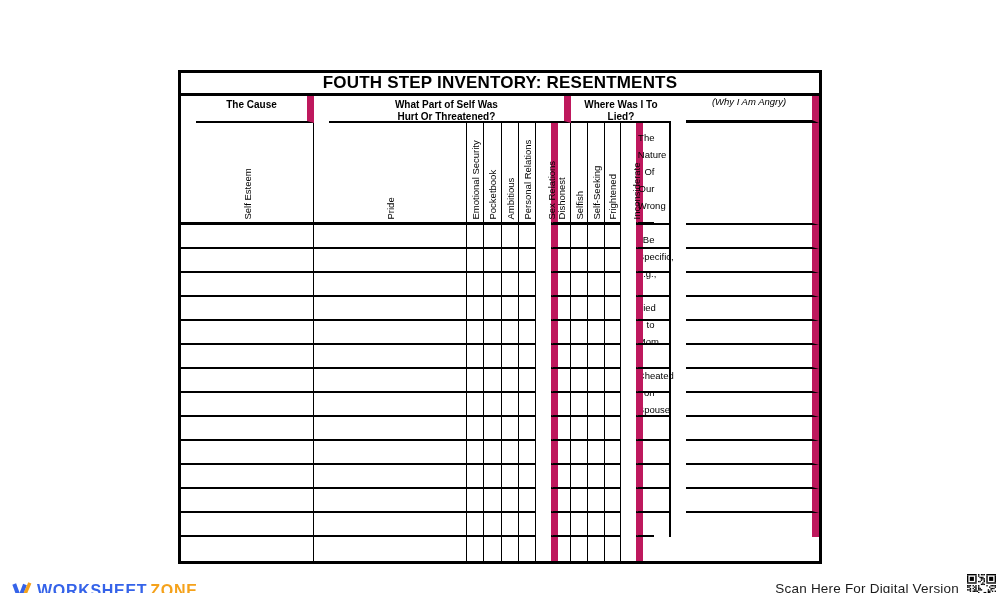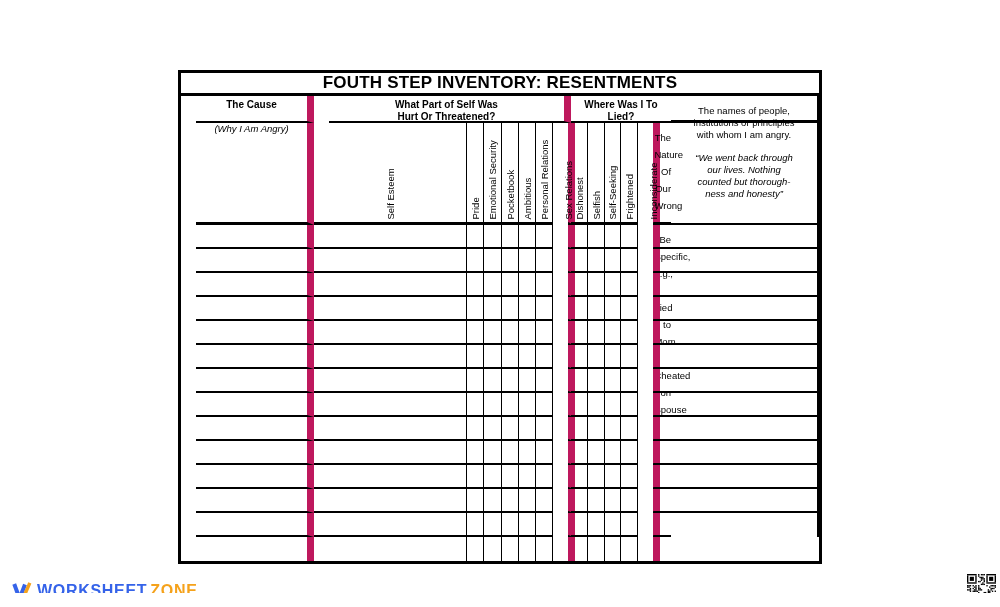--- a/index.html
+++ b/index.html
@@ -128,29 +128,20 @@
 
   <div class="sheet">
 
     <div class="cell c-title bb3">FOUTH STEP INVENTORY: RESENTMENTS</div>
 
     <div class="cell hcell br3 bb2">The Cause</div>
     <div class="cell hcell span7 br3 bb2">What Part of Self Was
 Hurt Or Threatened?</div>
     <div class="cell hcell span6 bb2">Where Was I To Lied?</div>
 
-    <div class="cell d-col1 br2 bb3">
-      <div class="desc-text">The names of people,
-institutions or princilples
-with whom I am angry.</div>
-      <div class="desc-quote">“We went back through
-our lives. Nothing
-counted but thorough-
-ness and honesty”</div>
-    </div>
     <div class="cell d-col2 br3 bb3">
       <span>(Why I Am Angry)</span>
     </div>
     <div class="cell vcell br1 bb3">
         <span class="vlabel">Self Esteem</span>
       </div>
     <div class="cell vcell br1 bb3">
         <span class="vlabel">Pride</span>
       </div>
     <div class="cell vcell br1 bb3">
@@ -409,20 +400,21 @@
     <svg class="logo-mark" width="20" height="18" viewBox="0 0 20 18">
       <line x1="2.2" y1="2" x2="7.6" y2="16.5" stroke="#3563e9" stroke-width="4"></line>
       <line x1="7.6" y1="16.5" x2="13" y2="2.5" stroke="#3563e9" stroke-width="4"></line>
       <line x1="17.8" y1="0.8" x2="10.8" y2="17.2" stroke="#f5a21b" stroke-width="3.4"></line>
     </svg>
     <span class="logo-text" style="color:#3563e9">WORKSHEET</span>
     <span class="logo-text" style="color:#f5a21b; margin-left:-2px">ZONE</span>
   </div>
 
   <div class="footer-right">
+    <span class="scan-text">Scan Here For Digital Version</span>
     <svg class="qr" width="29" height="29" viewBox="0 0 29 29">
         <rect x="0" y="0" width="9.666666666666666" height="1.380952380952381"></rect>
         <rect x="0" y="8.285714285714285" width="9.666666666666666" height="1.380952380952381"></rect>
         <rect x="0" y="1.380952380952381" width="1.380952380952381" height="6.904761904761905"></rect>
         <rect x="8.285714285714285" y="1.380952380952381" width="1.380952380952381" height="6.904761904761905"></rect>
         <rect x="2.761904761904762" y="2.761904761904762" width="4.142857142857142" height="4.142857142857142"></rect>
         <rect x="19.333333333333332" y="0" width="9.666666666666666" height="1.380952380952381"></rect>
         <rect x="19.333333333333332" y="8.285714285714285" width="9.666666666666666" height="1.380952380952381"></rect>
         <rect x="19.333333333333332" y="1.380952380952381" width="1.380952380952381" height="6.904761904761905"></rect>
         <rect x="27.61904761904762" y="1.380952380952381" width="1.380952380952381" height="6.904761904761905"></rect>

